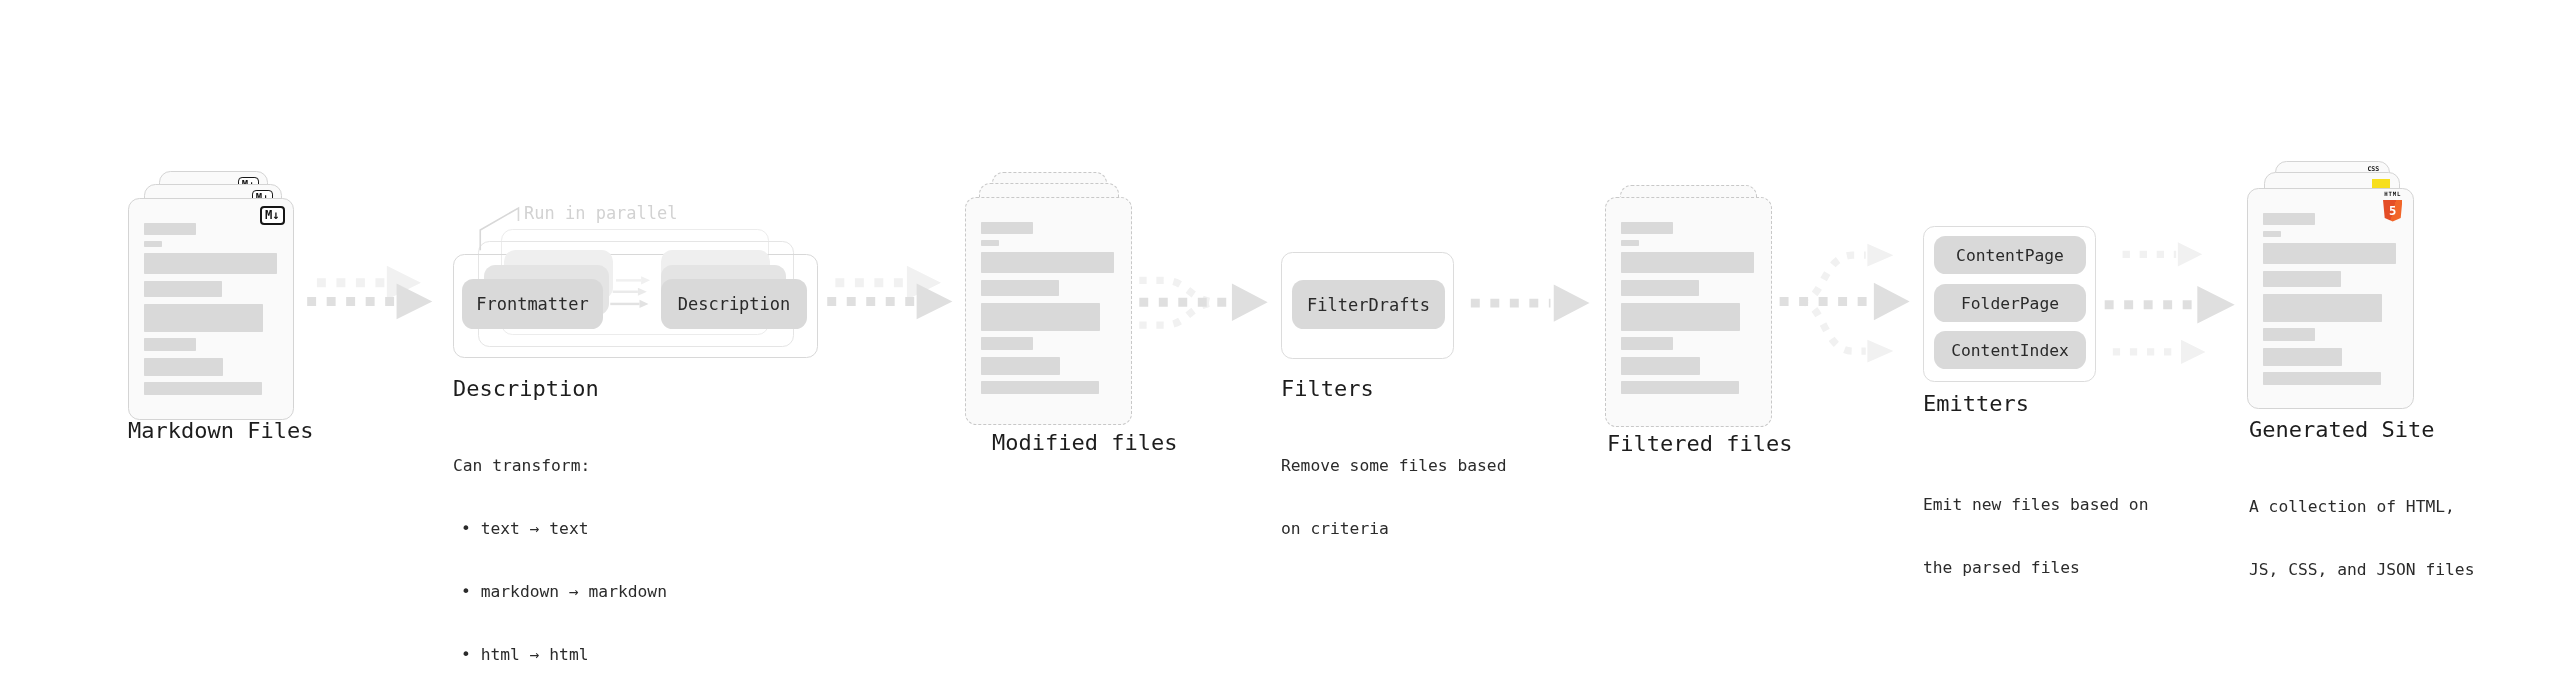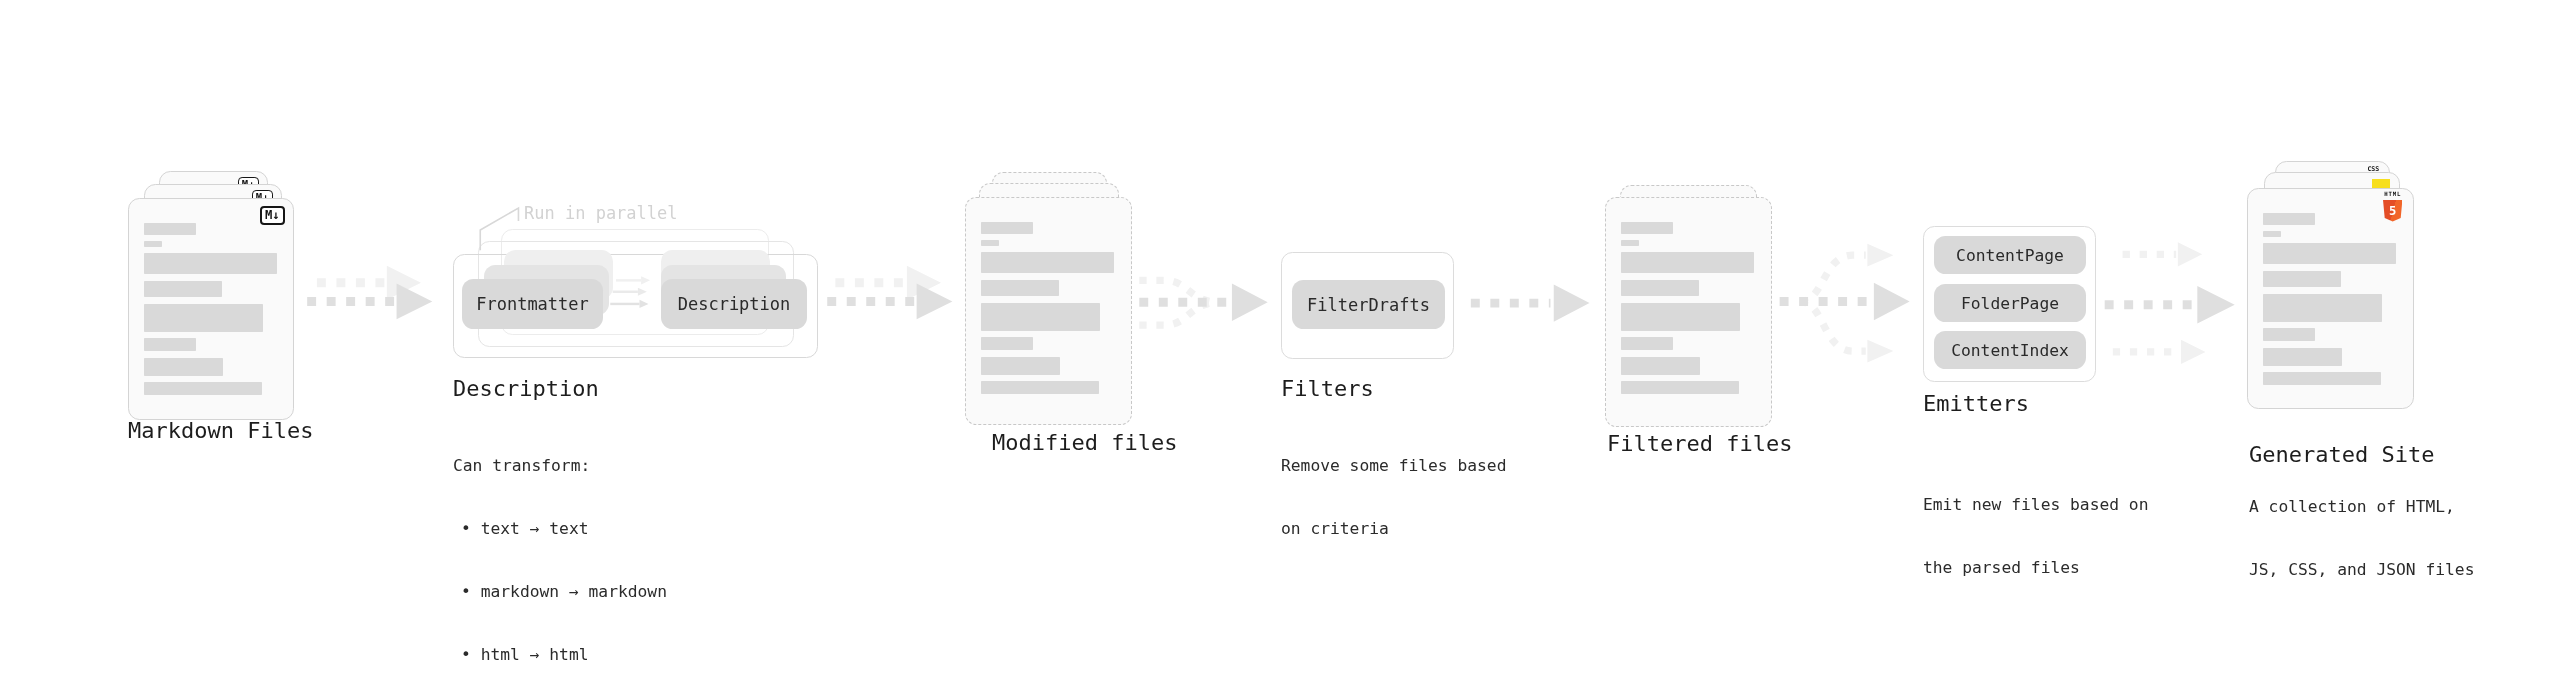--- a/index.html
+++ b/index.html
@@ -164,21 +164,21 @@
       <i class="bar" style="width:52px;height:11.4px"></i>
       <i class="bar" style="width:18px;height:5.7px"></i>
       <i class="bar" style="width:133px;height:21px"></i>
       <i class="bar" style="width:78px;height:16.3px"></i>
       <i class="bar" style="width:119px;height:28px"></i>
       <i class="bar" style="width:52px;height:13px"></i>
       <i class="bar" style="width:79px;height:18px"></i>
       <i class="bar" style="width:118px;height:13px"></i>
     </span>
   </div>
-  <div class="block-label" style="left:2249px;top:417px;margin-top:25px;">Generated Site</div>
+  <div class="block-label" style="left:2249px;top:417px;">Generated Site</div>
   <div class="block-caption" style="left:2249px;top:454px;">
     <div>A collection of HTML,</div>
     <div>JS, CSS, and JSON files</div>
   </div>
 
   <svg class="arrows" width="2576" height="681" viewBox="0 0 3170 838">
 
     <g>
       <polyline points="638,272 638,256 591,283 591,308" fill="none" stroke="#d8d8d8" stroke-width="2"></polyline>
     </g>

